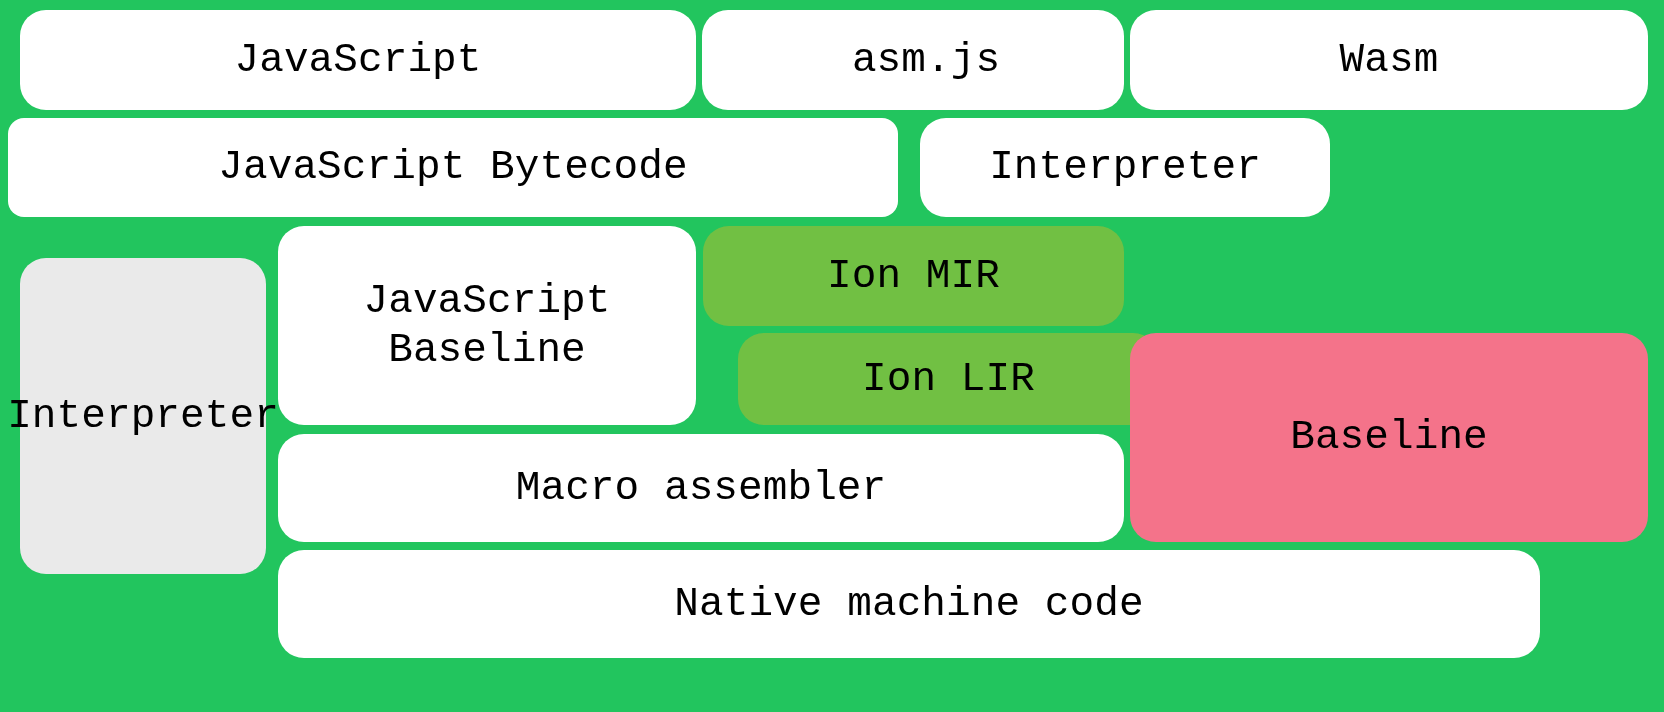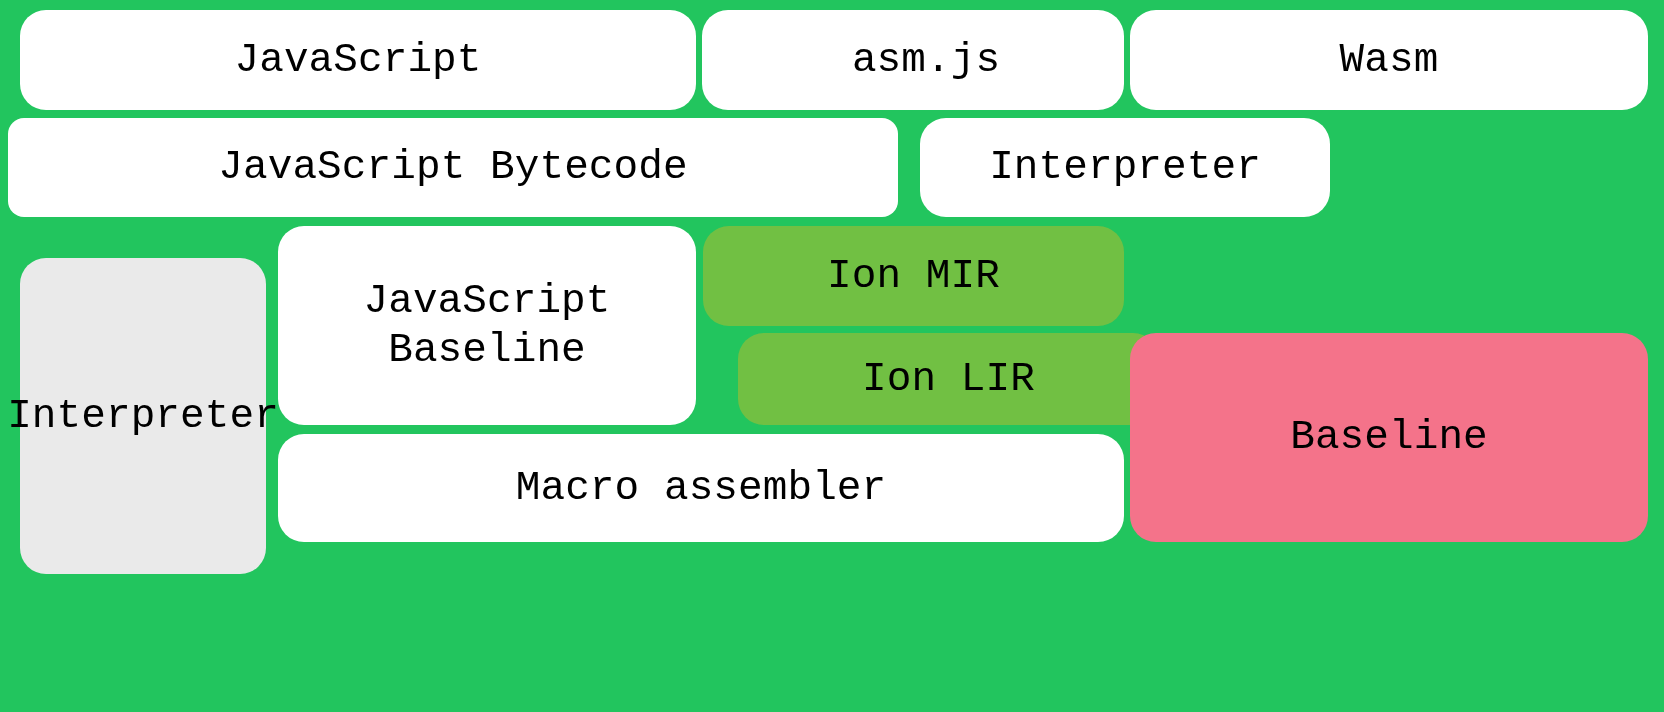--- a/index.html
+++ b/index.html
@@ -75,14 +75,15 @@
 Baseline</div>
 
   <div class="node fill-green" id="n-ion-mir">Ion MIR</div>
 
   <div class="node fill-green" id="n-ion-lir">Ion LIR</div>
 
   <div class="node fill-white" id="n-macro-assembler">Macro assembler</div>
 
   <div class="node fill-pink" id="n-cranelift">Baseline</div>
 
+  <div class="node fill-white" id="n-native-code">Native machine code</div>
 
 </div>
 
 </body></html>

